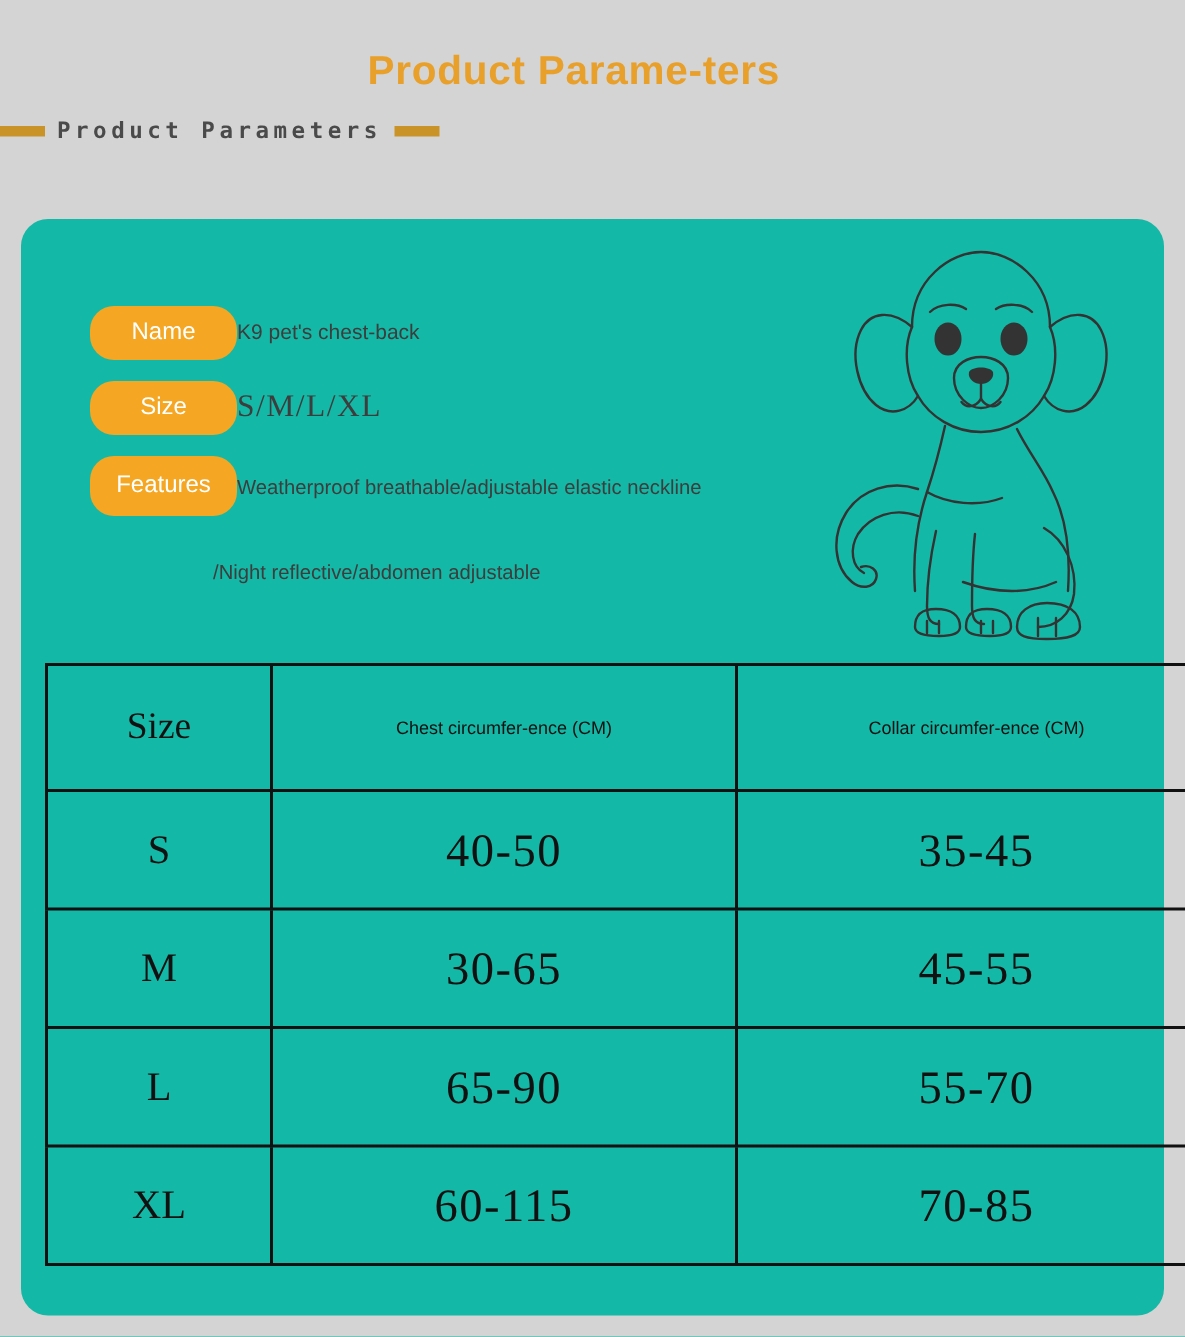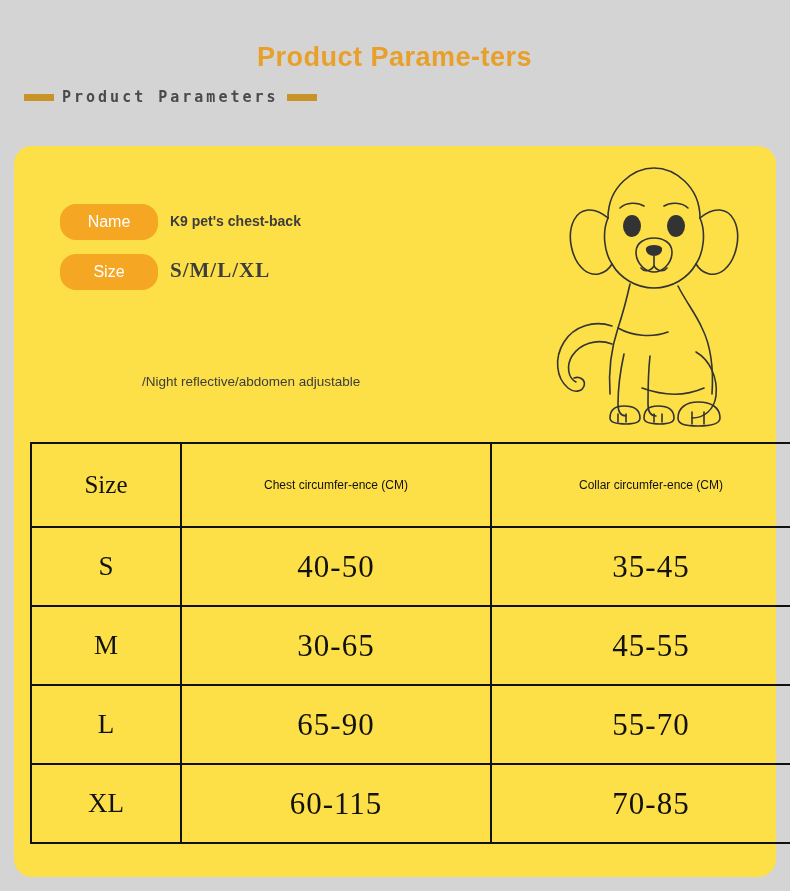--- a/index.html
+++ b/index.html
@@ -14,23 +14,22 @@
     overflow: hidden;
   }
   .page {
     position: relative;
     width: 790px;
     height: 891px;
     box-sizing: border-box;
   }
   
   .header {
-    padding-top: 40px;
-    text-align: center;
-    margin-left: 24px;
+    padding-top: 30px;
+    text-align: center;
   }
   .header-title {
     font-size: 27px;
     color: #e8a02a;
     font-weight: bold;
     letter-spacing: 0.5px;
     line-height: 34px;
     width: 300px;
     margin: 0 auto 0 auto;
     text-align: left;
@@ -55,21 +54,21 @@
     font-family: "DejaVu Sans Mono", monospace;
     font-weight: bold;
   }
   
   .card {
     position: absolute;
     left: 14px;
     top: 146px;
     width: 762px;
     height: 731px;
-    background: #fde047;
+    background: #14b8a6;
     border-radius: 18px;
   }
   
   .spec-list {
     position: absolute;
     left: 46px;
     top: 58px;
     width: 560px;
   }
   .spec-row {
@@ -85,23 +84,22 @@
     font-size: 16px;
     text-align: center;
     padding: 8px 0;
     width: 98px;
     line-height: 20px;
   }
   .pill.tall {
     padding: 10px 0;
   }
   .spec-val {
-    margin-left: 12px;
+    margin-left: 0;
     color: #3d3d3d;
-    font-weight: bold;
   }
   .val-name {
     font-size: 14px;
     margin-top: 9px;
   }
   .val-size {
     font-size: 21px;
     margin-top: 4px;
     font-family: "Liberation Serif", serif;
     letter-spacing: 1px;
@@ -235,20 +233,24 @@
       <div class="spec-row">
         <div class="pill">Name</div>
         <div class="spec-val val-name">K9 pet's chest-back</div>
       </div>
 
       <div class="spec-row">
         <div class="pill">Size</div>
         <div class="spec-val val-size">S/M/L/XL</div>
       </div>
 
+      <div class="spec-row">
+        <div class="pill tall">Features</div>
+        <div class="spec-val val-features">Weatherproof breathable/adjustable elastic neckline</div>
+      </div>
 
     </div>
 
     <div class="feat-line2">/Night reflective/abdomen adjustable</div>
 
     <table class="size-table">
       <tbody>
         <tr class="head-row">
           <td class="col-a head-size">Size</td>
           <td class="col-b head-txt">Chest circumfer-ence (CM)</td>

